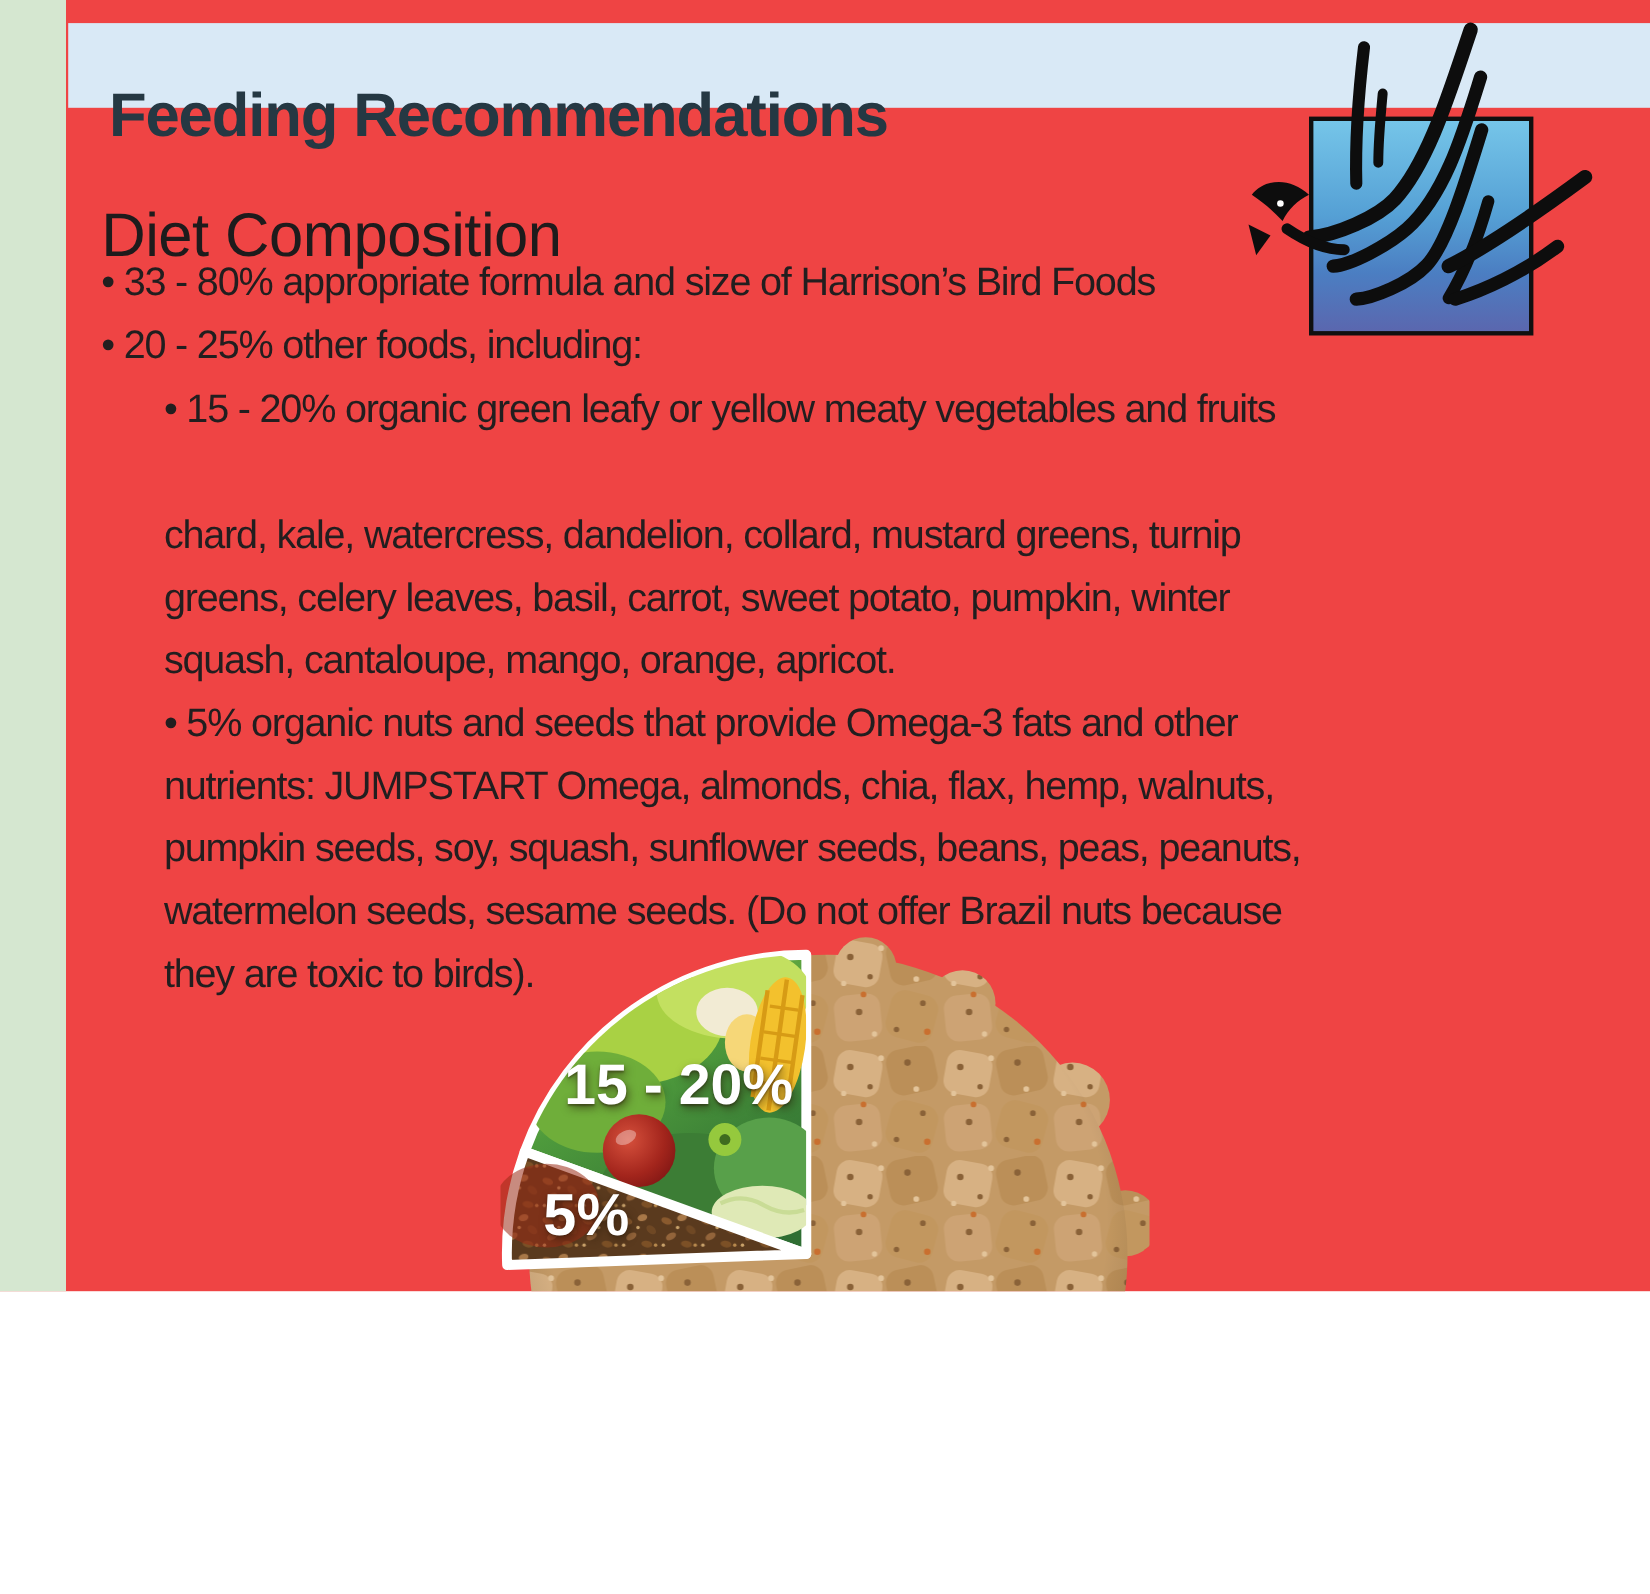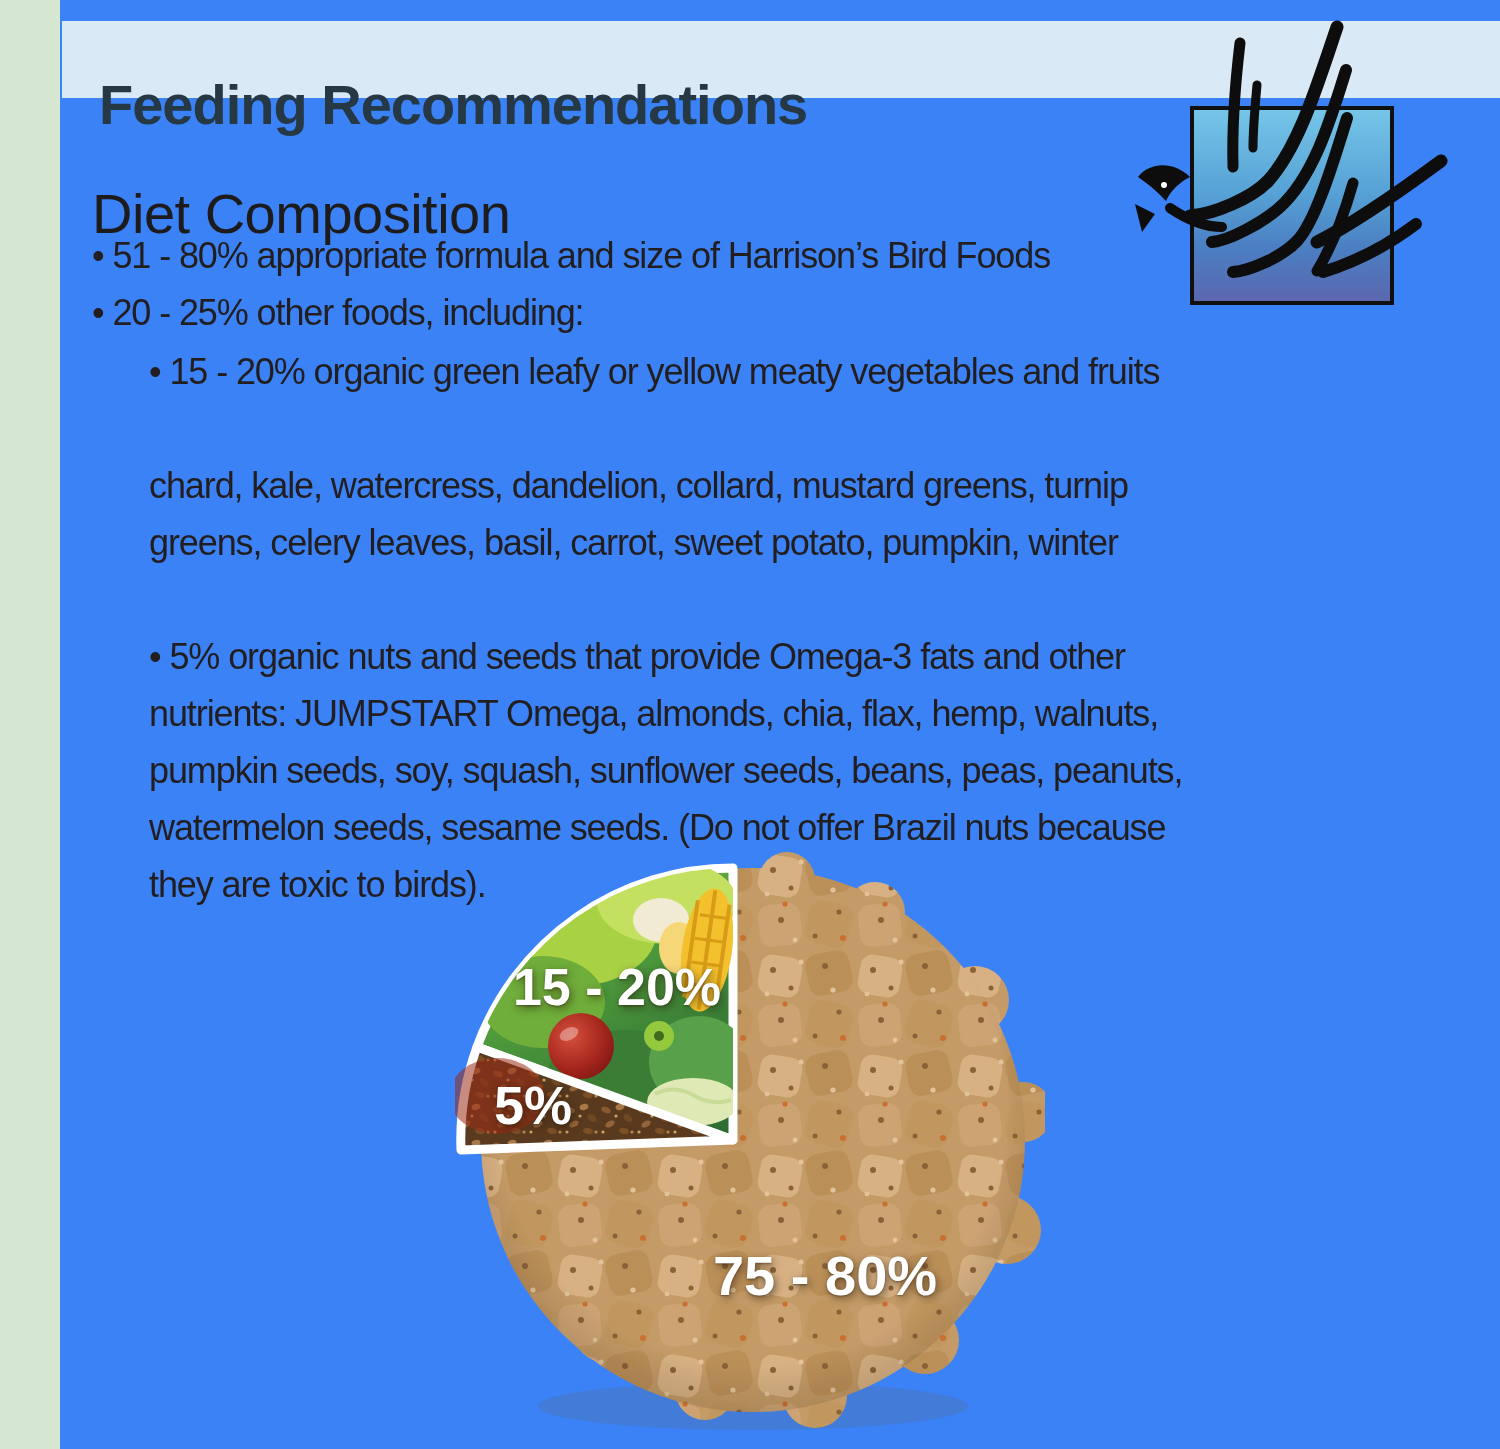--- a/index.html
+++ b/index.html
@@ -1,17 +1,17 @@
 <!DOCTYPE html>
 <html><head>
 <meta charset="utf-8">
 <style>
   html,body{margin:0;padding:0;background:#ffffff;}
   .page{
-    position:relative;width:1500px;height:1449px;background:#3b82f6;
+    position:relative;width:1500px;height:1174px;background:#ef4444;
     font-family:"Liberation Sans", sans-serif;overflow:hidden;
   }
   .green-strip{position:absolute;left:0;top:0;width:60px;height:1449px;background:#d5e7d0;}
   .title-band{position:absolute;left:62px;top:21px;width:1438px;height:77px;background:#d9e9f6;}
   .page-title{
     position:absolute;left:99px;top:34px;font-size:56px;font-weight:bold;
     color:#253843;letter-spacing:-1px;white-space:nowrap;
   }
   .section-heading{
     position:absolute;left:92px;top:160px;font-size:56px;font-weight:normal;
@@ -64,26 +64,27 @@
     </g>
     <g fill="#0d0d0d">
       <path d="M28,162 C40,147 63,146 80,162 C70,167 61,175 56,186 C47,176 37,168 28,162 Z"></path>
       <path d="M25,189 L45,199 L32,217 Z"></path>
     </g>
     <circle cx="54" cy="170" r="3" fill="#ffffff"></circle>
   </svg>
 
   <h2 class="section-heading">Diet Composition</h2>
 
-  <div class="body-line lvl1" style="top:227px">• 51 - 80% appropriate formula and size of Harrison’s Bird Foods</div>
+  <div class="body-line lvl1" style="top:227px">• 33 - 80% appropriate formula and size of Harrison’s Bird Foods</div>
   <div class="body-line lvl1" style="top:284px">• 20 - 25% other foods, including:</div>
 
   <div class="body-line lvl2" style="top:343px">• 15 - 20% organic green leafy or yellow meaty vegetables and fruits</div>
   <div class="body-line lvl2" style="top:457px">chard, kale, watercress, dandelion, collard, mustard greens, turnip</div>
   <div class="body-line lvl2" style="top:514px">greens, celery leaves, basil, carrot, sweet potato, pumpkin, winter</div>
+  <div class="body-line lvl2" style="top:571px">squash, cantaloupe, mango, orange, apricot.</div>
   <div class="body-line lvl2" style="top:628px">• 5% organic nuts and seeds that provide Omega-3 fats and other</div>
   <div class="body-line lvl2" style="top:685px">nutrients: JUMPSTART Omega, almonds, chia, flax, hemp, walnuts,</div>
   <div class="body-line lvl2" style="top:742px">pumpkin seeds, soy, squash, sunflower seeds, beans, peas, peanuts,</div>
   <div class="body-line lvl2" style="top:799px">watermelon seeds, sesame seeds. (Do not offer Brazil nuts because</div>
   <div class="body-line lvl2" style="top:856px">they are toxic to birds).</div>
 
   <svg class="pie-figure" viewBox="0 0 590 600" aria-hidden="true">
     <defs>
       <pattern id="pellets" width="100" height="100" patternUnits="userSpaceOnUse">
         <rect width="100" height="100" fill="#c49a66"></rect>

